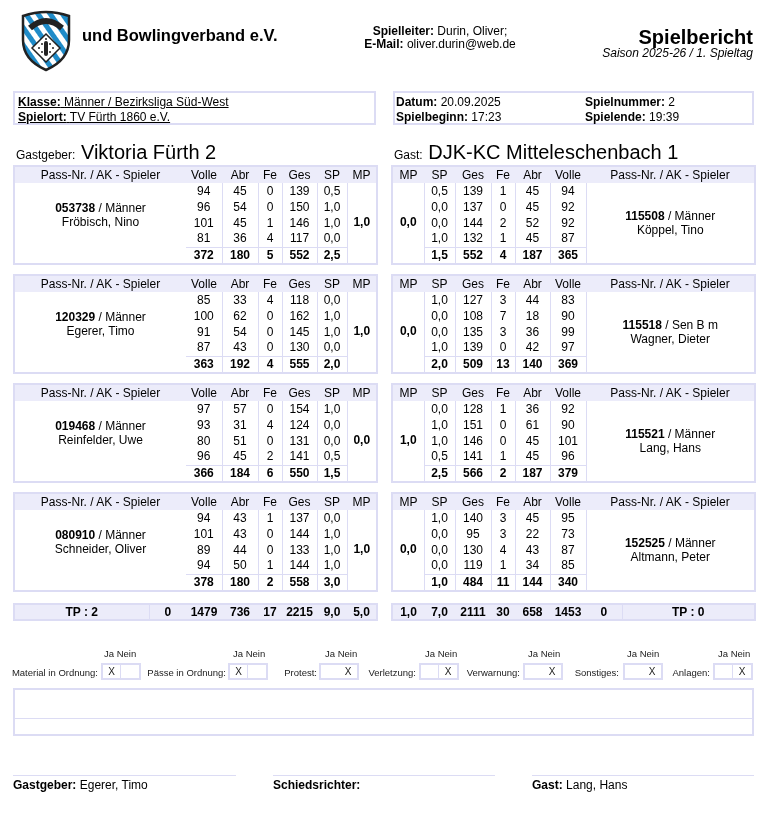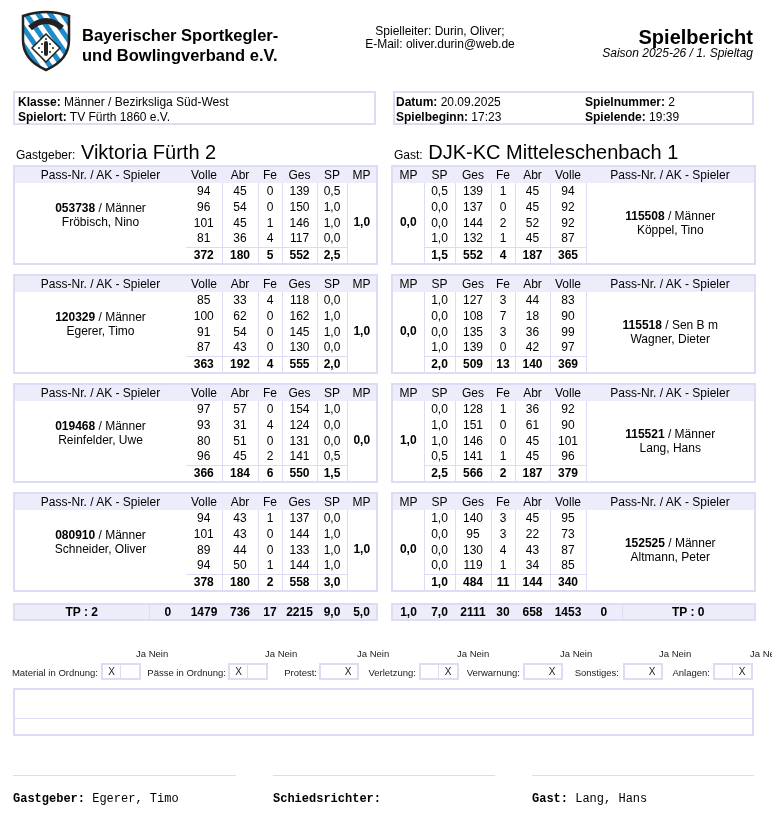--- a/index.html
+++ b/index.html
@@ -7,29 +7,30 @@
     width: 772px; height: 813px; background: #ffffff;
     font-family: "Liberation Sans", sans-serif; color: #000;
     position: relative; overflow: hidden;
   }
   .abs { position: absolute; }
 
   
   .logo { left: 20px; top: 10px; width: 52px; height: 62px; }
   .org-name { left: 82px; top: 25px; font-size: 16.5px; font-weight: bold; line-height: 20px; }
   .contact { left: 340px; top: 25px; width: 200px; text-align: center; font-size: 12px; line-height: 13px; }
-  .contact b { font-weight: normal; }
+  .contact b { font-weight: bold; }
   .report-title { right: 19px; top: 29px; text-align: right; }
   .report-title .t1 { font-size: 20px; font-weight: bold; line-height: 17px; }
   .report-title .t2 { font-size: 12px; line-height: 14px; font-style: italic; }
 
   
   .infobox {
     border: 2px solid #dcdcf4; font-size: 12px; line-height: 15px;
     padding: 2px 3px;
+    text-decoration: underline;
   }
   .infobox b { font-weight: bold; }
   .info-left { left: 13px; top: 91px; width: 363px; height: 34px; }
   .info-right { left: 393px; top: 91px; width: 361px; height: 34px; }
   .info-right .col2 { position: absolute; left: 190px; top: 2px; }
   .info-right .col1 { position: absolute; left: 1px; top: 2px; }
 
   
   .team { font-size: 20px; line-height: 22px; }
   .team .lbl { font-size: 12px; }
@@ -62,32 +63,32 @@
   table.tot {
     position: absolute; border-collapse: collapse; font-size: 12px; font-weight: bold;
     border: 2px solid #dcdcf4; background: #ececfa; table-layout: fixed;
   }
   table.tot td { text-align: center; height: 16px; padding: 0; }
   table.tot td.sepr { border-right: 1px solid #dcdcf4; }
   table.tot td.sepl { border-left: 1px solid #dcdcf4; }
 
   
   .check { font-size: 9.5px; color: #222; }
-  .check .jn { position: absolute; top: 0; font-size: 9.5px; white-space: nowrap; margin-left: 32px; }
+  .check .jn { position: absolute; top: 0; font-size: 9.5px; white-space: nowrap; }
   .check .lbl { position: absolute; top: 19px; white-space: nowrap; text-align: right; }
   .check .boxes { position: absolute; top: 15px; height: 17px; border: 2px solid #dcdcf4; display: flex; width: 40px; }
   .check .box { width: 50%; text-align: center; font-size: 10px; line-height: 13px; }
   .check .box.first { border-right: 1px solid #dcdcf4; }
 
   
   .notes { left: 13px; top: 688px; width: 741px; height: 48px; border: 2px solid #dcdcf4; }
   .notes .line { position: absolute; left: 0; right: 0; top: 28px; border-top: 1px solid #dcdcf4; }
 
   
-  .sig { top: 775px; border-top: 1px solid #dcdcf4; font-size: 12px; padding-top: 16px; font-family: Liberation Mono, monospace; }
+  .sig { top: 775px; border-top: 1px solid #dcdcf4; font-size: 12px; padding-top: 2px; }
   .sig b { font-weight: bold; }
 </style>
 </head>
 <body>
 
 <div class="abs logo">
   <svg width="52" height="62" viewBox="0 0 52 62">
     <defs>
       <clipPath id="shield">
           <path d="M3 6 Q26 -2 49 6 L49 30 Q49 50 26 60 Q3 50 3 30 Z"></path>
@@ -104,21 +105,20 @@
     <circle cx="19" cy="38" r="1" fill="#222"></circle>
       <circle cx="33" cy="38" r="1" fill="#222"></circle>
     <circle cx="26" cy="29" r="1" fill="#222"></circle>
       <circle cx="22" cy="34" r="1" fill="#222"></circle>
     <circle cx="30" cy="34" r="1" fill="#222"></circle>
       <circle cx="22" cy="42" r="1" fill="#222"></circle>
     <circle cx="30" cy="42" r="1" fill="#222"></circle>
   </svg>
 </div>
 <div class="abs org-name">
-  <div>Bayerischer Sportkegler-</div>
   <div>und Bowlingverband e.V.</div>
 </div>
 <div class="abs contact">
   <div><b>Spielleiter:</b> <span>Durin, Oliver;</span></div>
   <div><b>E-Mail:</b> <span>oliver.durin@web.de</span></div>
 </div>
 <div class="abs report-title">
   <div class="t1">Spielbericht</div>
   <div class="t2">Saison 2025-26 / 1. Spieltag</div>
 </div>

